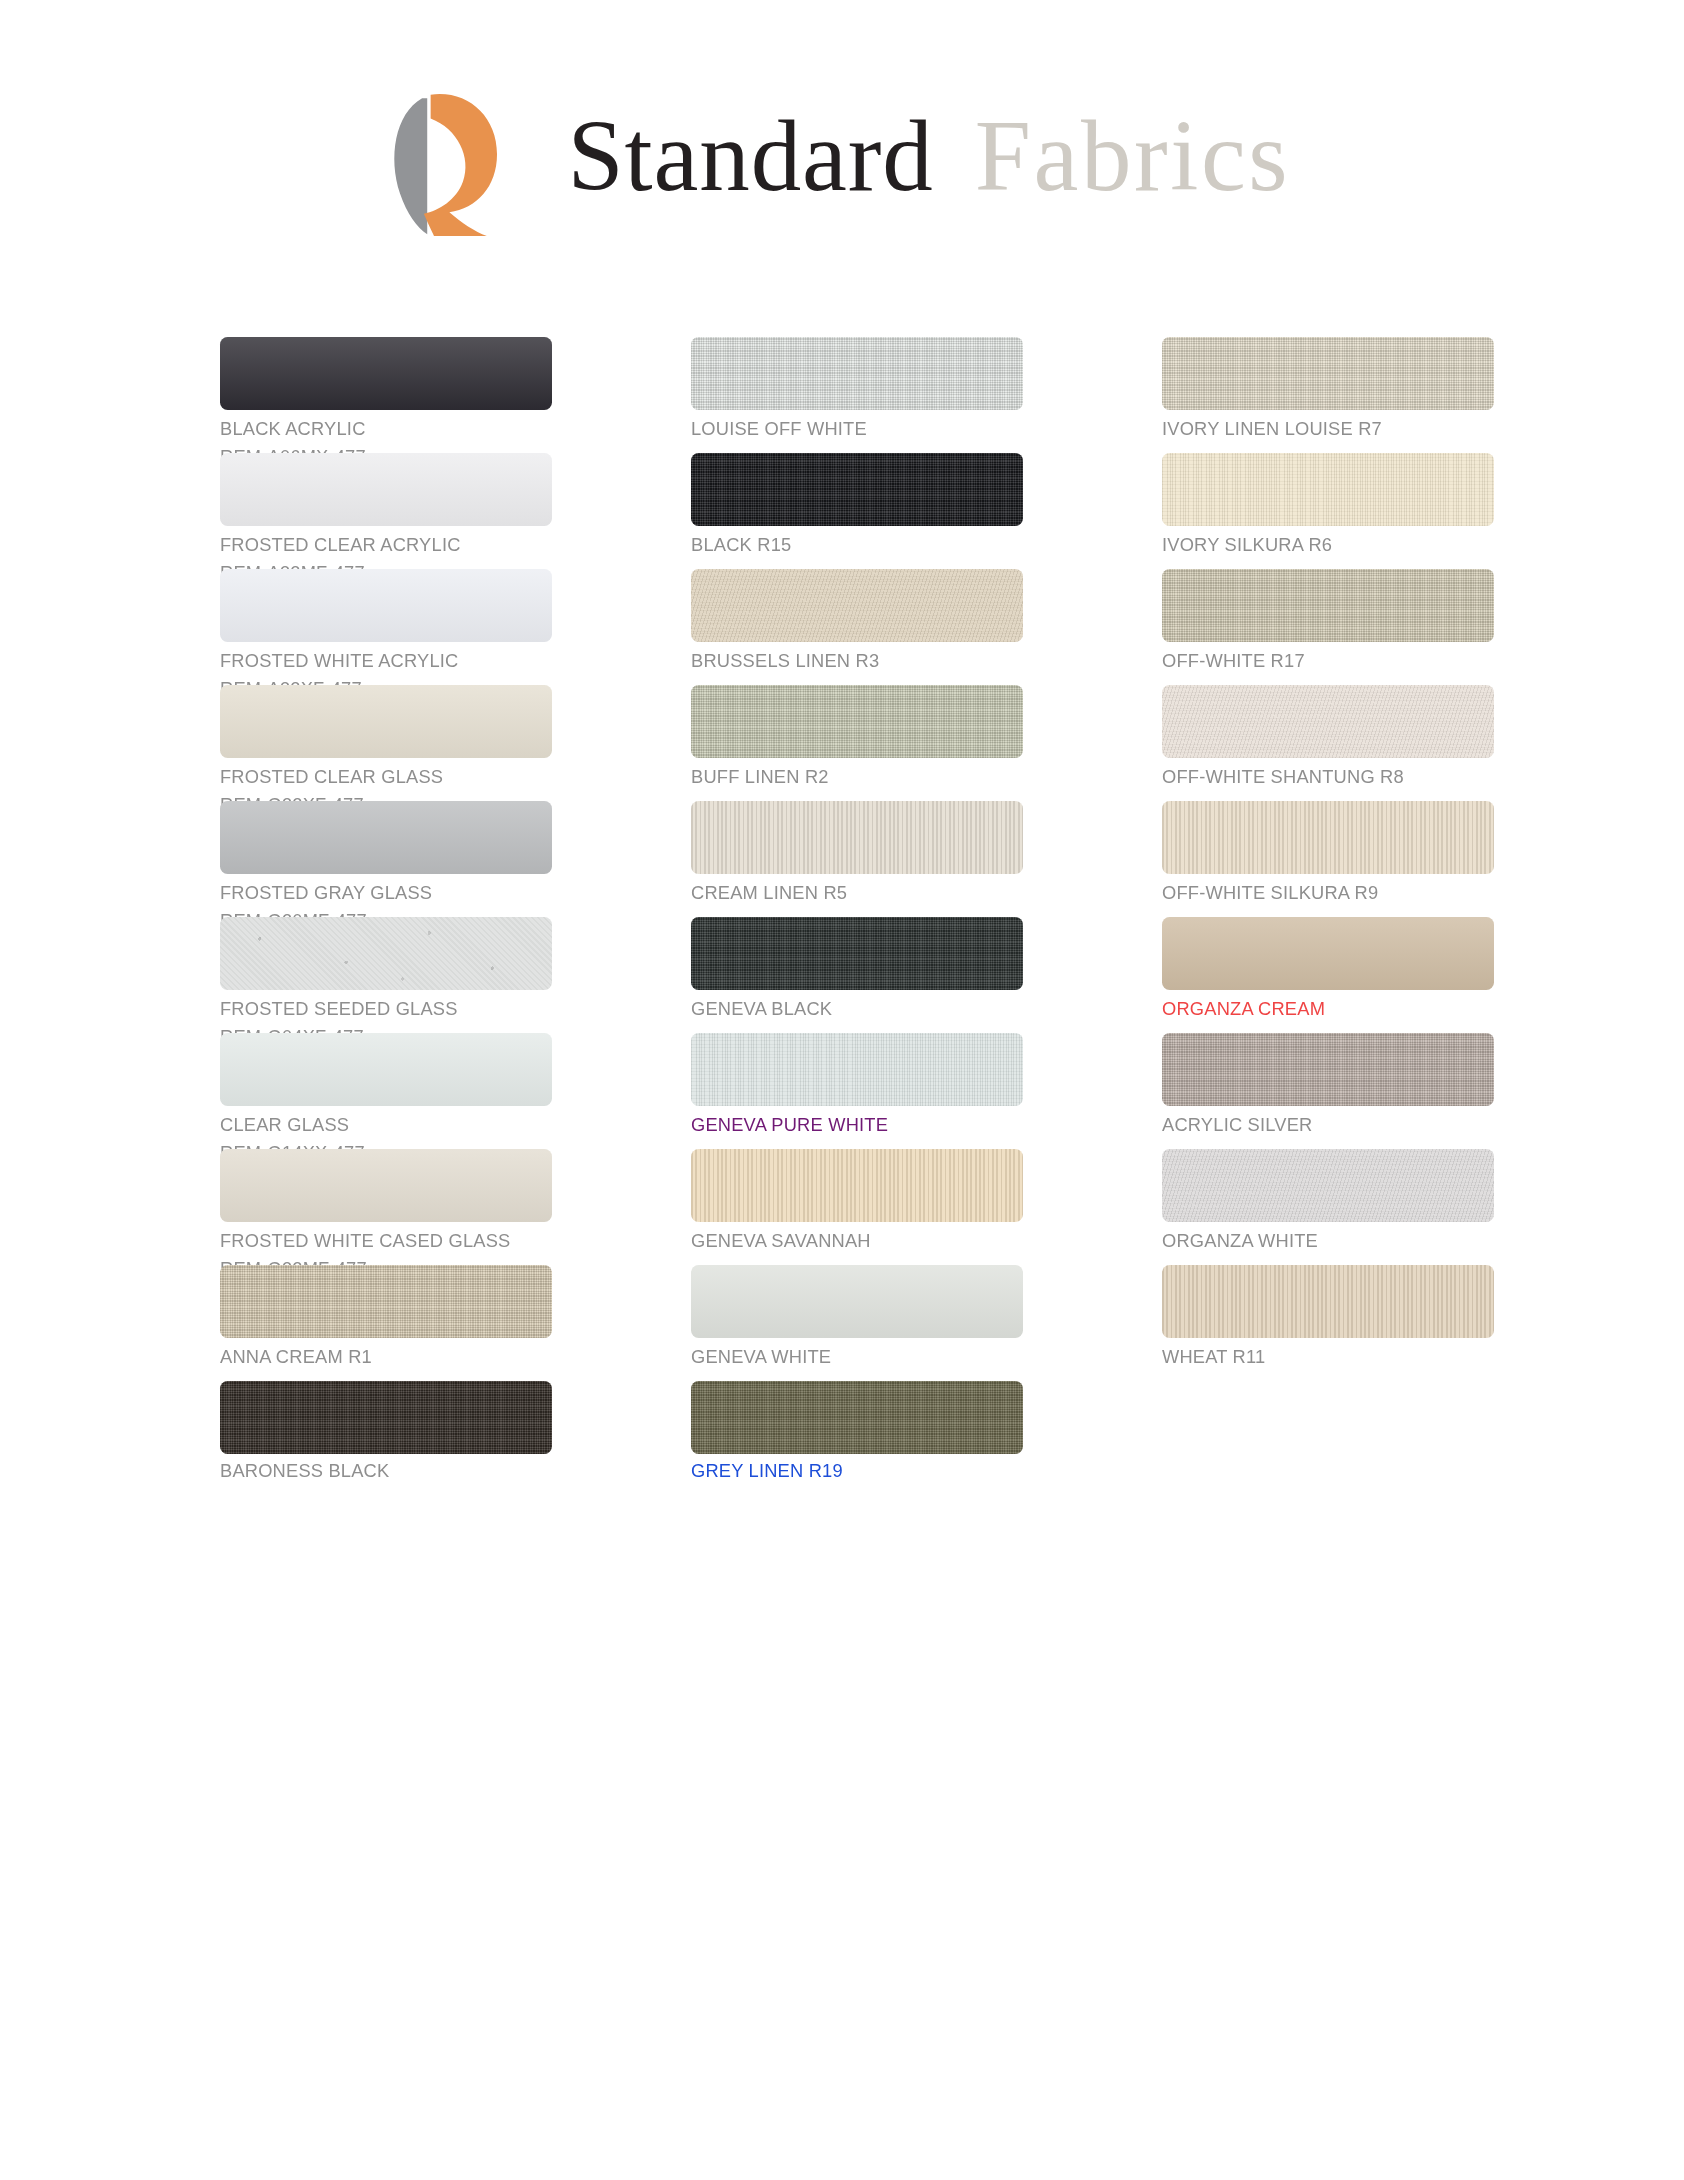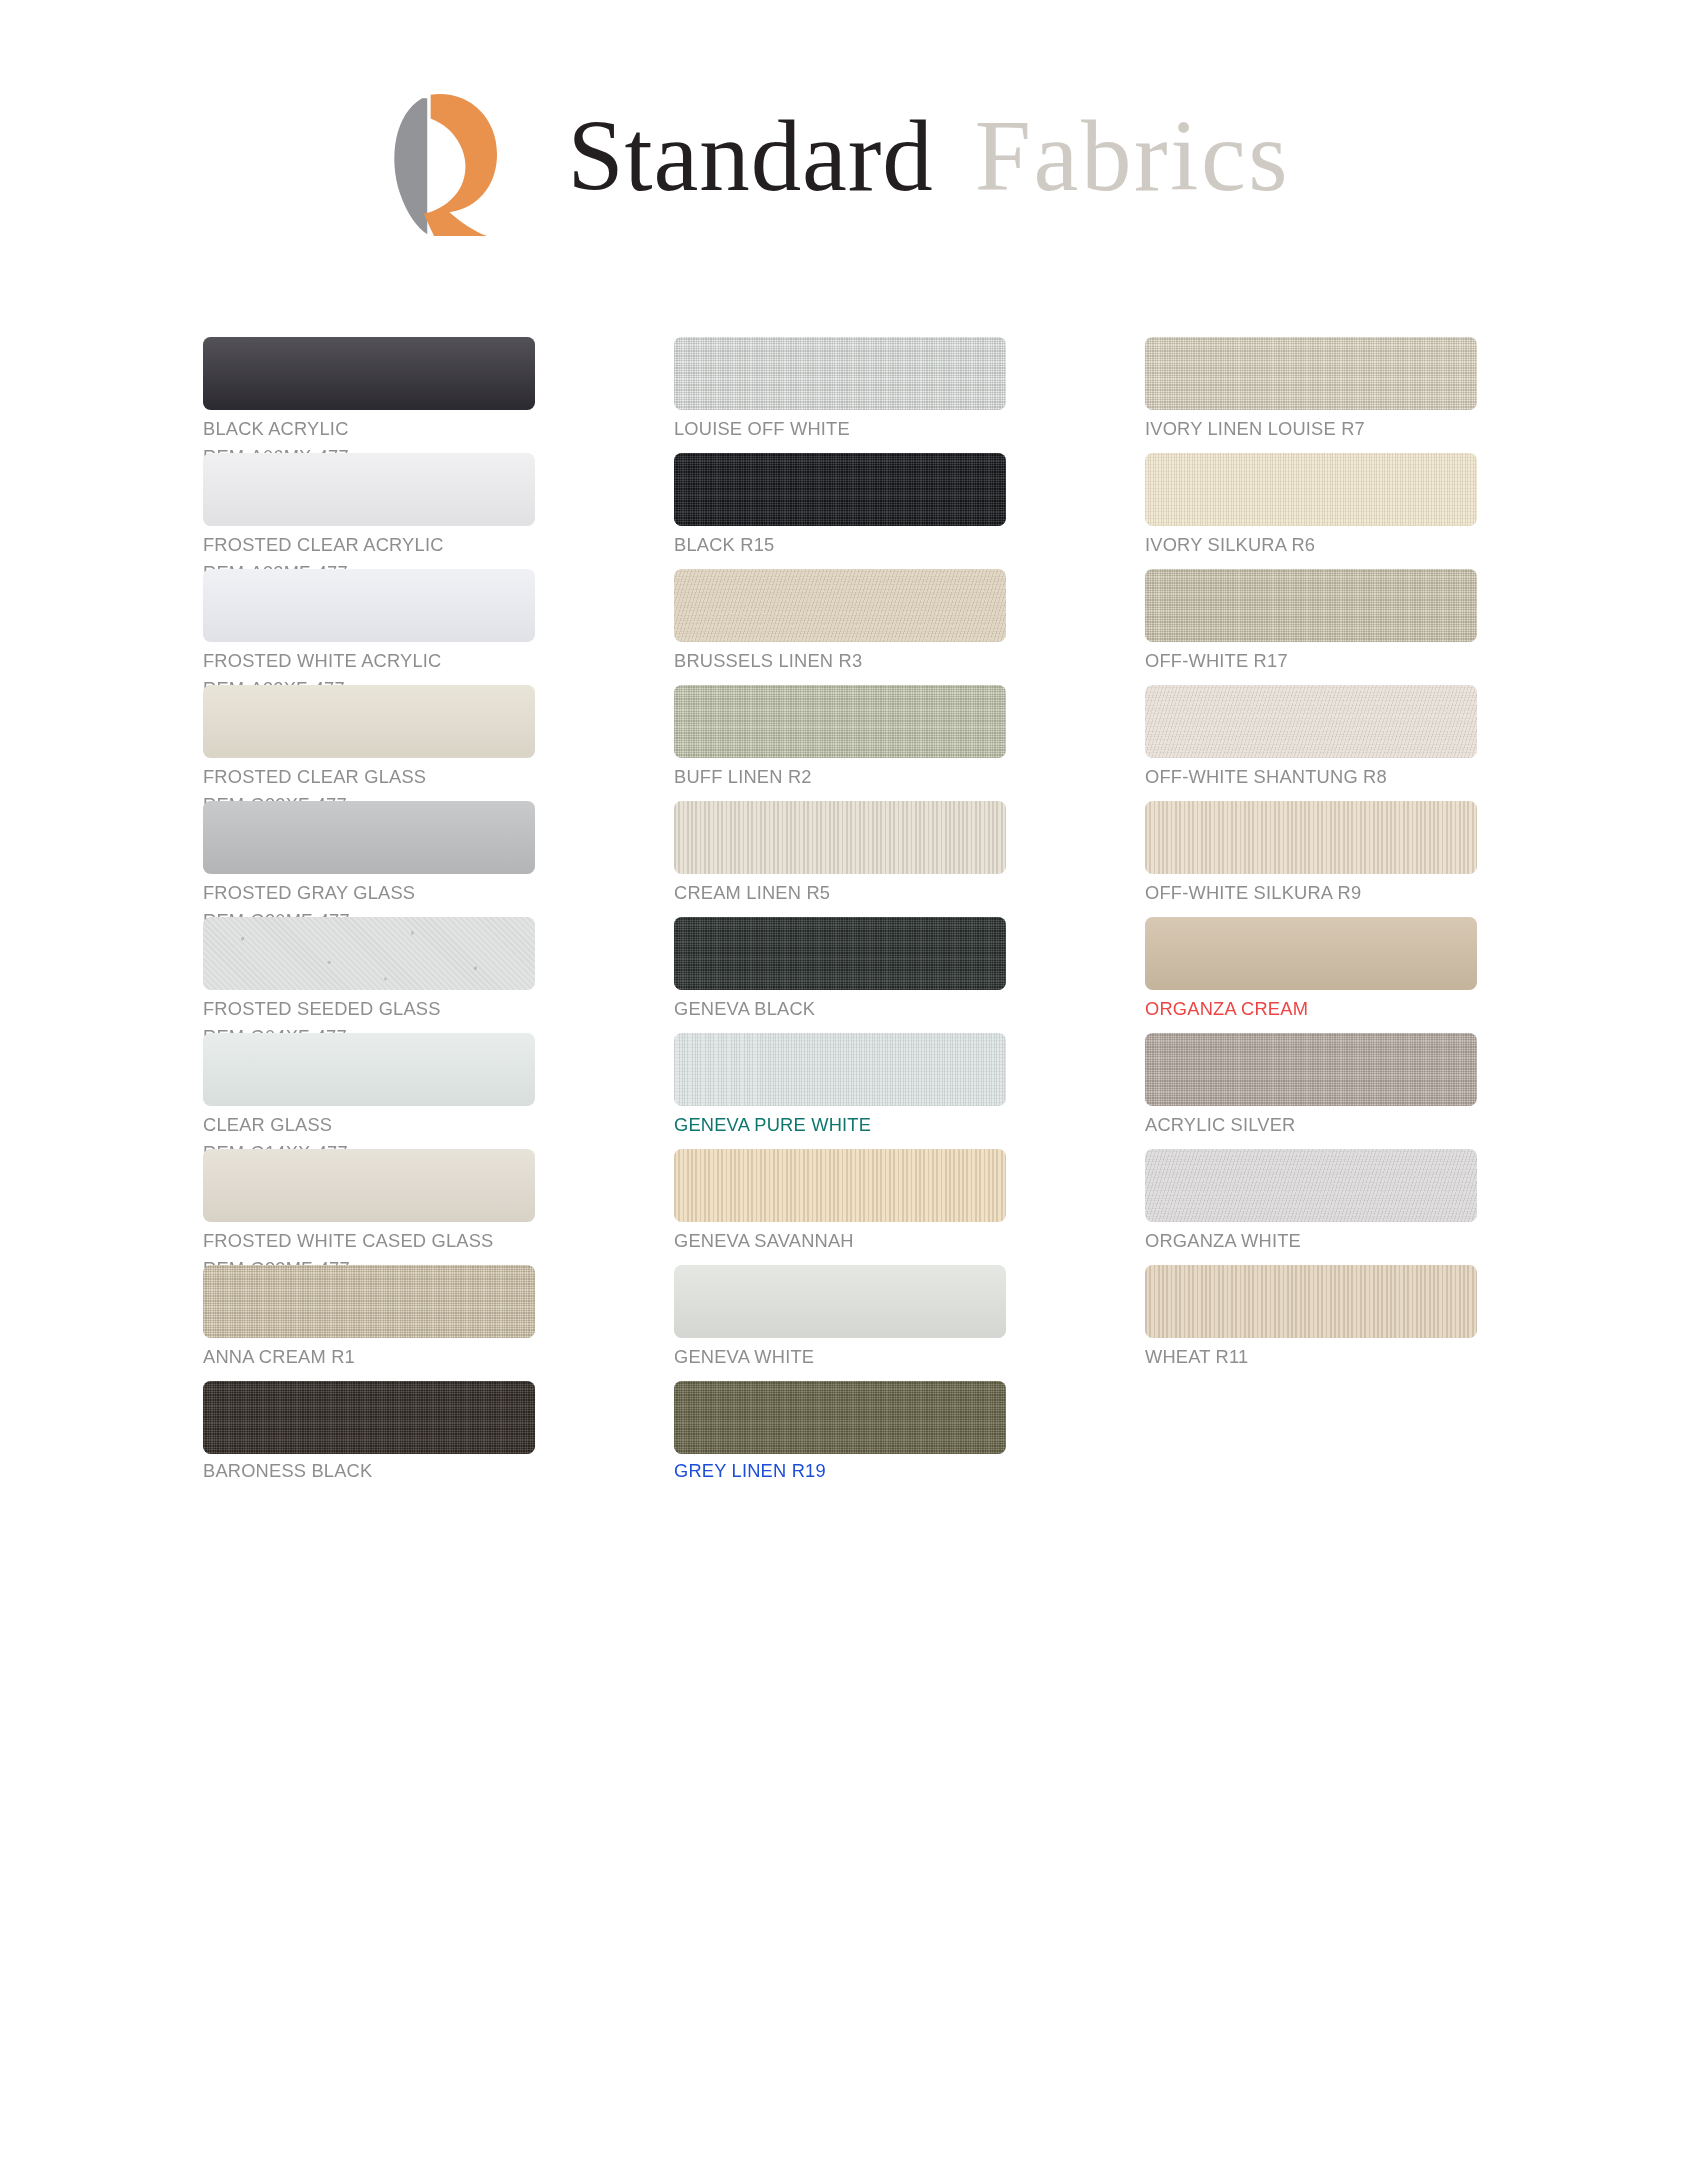--- a/index.html
+++ b/index.html
@@ -73,20 +73,21 @@
     display: grid;
     grid-template-columns: repeat(3, 332px);
     column-gap: 139px;
     grid-auto-rows: 116px;
     row-gap: 0px;
   }
   .cell {
     position: relative;
     width: 332px;
     height: 88px;
+    margin-left: 17px;
   }
   .swatch {
     width: 332px;
     height: 73px;
     border-radius: 7.7px;
     position: relative;
     overflow: hidden;
     background-repeat: repeat;
   }
   
@@ -289,21 +290,21 @@
     <div class="cell">
       <div class="swatch tex-smooth" style="background: rgb(228, 234, 232);"></div>
       <div class="labels">
         <div class="label-name" style="color: rgb(142, 142, 142);">CLEAR GLASS</div>
         <div class="label-code" style="color: rgb(142, 142, 142);">REM-G14XX-477</div>
       </div>
     </div>
     <div class="cell">
       <div class="swatch tex-warp" style="background: rgb(221, 229, 228);"></div>
       <div class="labels">
-        <div class="label-name" style="color: #0f766e;">GENEVA PURE WHITE</div>
+        <div class="label-name" style="color: #701a75;">GENEVA PURE WHITE</div>
       </div>
     </div>
     <div class="cell">
       <div class="swatch tex-weave" style="background: rgb(192, 179, 171);"></div>
       <div class="labels">
         <div class="label-name" style="color: rgb(142, 142, 142);">ACRYLIC SILVER</div>
       </div>
     </div>
     <div class="cell">
       <div class="swatch tex-smooth" style="background: rgb(227, 221, 209);"></div>

